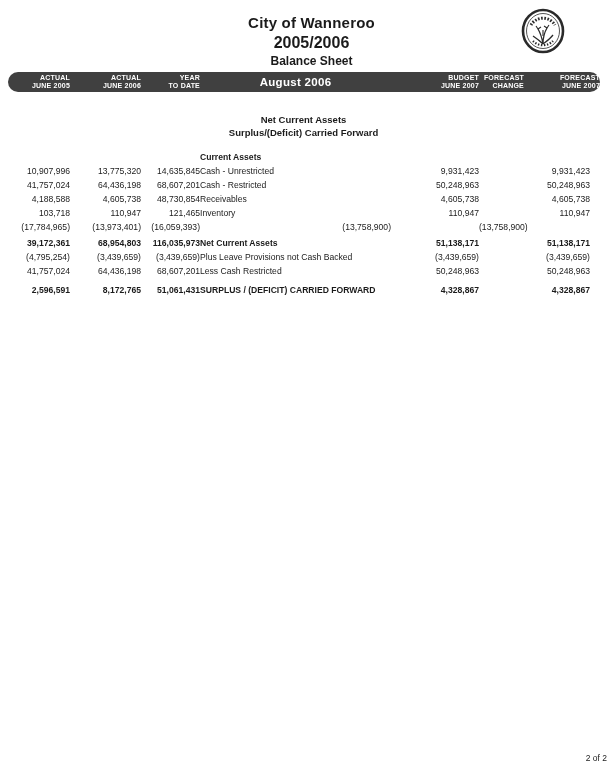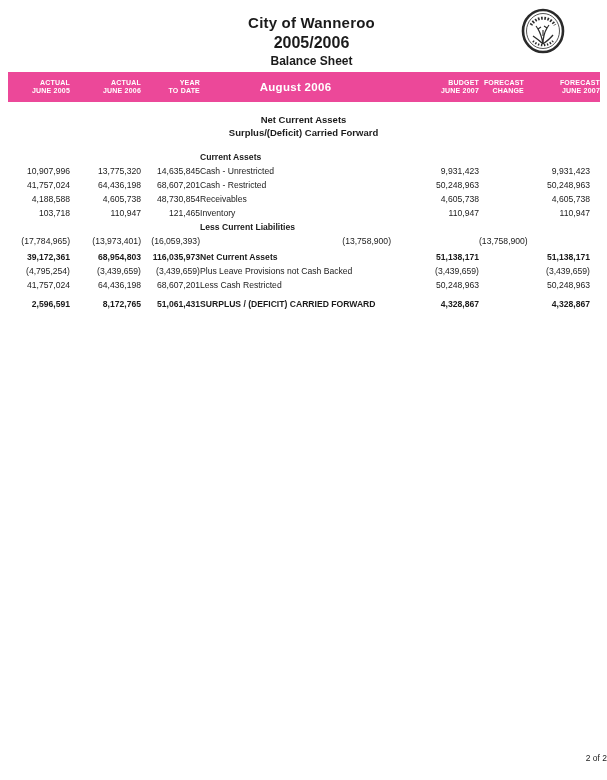--- a/index.html
+++ b/index.html
@@ -15,22 +15,22 @@
   
   .title-block{position:absolute;top:14px;left:8px;width:607px;text-align:center;}
   .doc-title{font-size:15px;font-weight:700;letter-spacing:.2px;}
   .doc-year{font-size:16px;font-weight:700;margin-top:3px;}
   .doc-type{font-size:12px;font-weight:700;margin-top:2px;}
   
   .seal{position:absolute;top:8px;left:521px;width:44px;height:47px;}
   
   .grid7{display:grid;grid-template-columns:62px 71px 59px 1fr 88px 45px 76px;}
   .header-bar{
-    position:absolute;top:72px;left:8px;width:592px;height:30px;
-    background:#ec4899;color:#fff;align-items:center;
+    position:absolute;top:72px;left:8px;width:592px;height:20px;
+    background:#404040;color:#fff;align-items:center;border-radius:11px;
   }
   .hcol{font-size:7px;font-weight:700;line-height:8.5px;text-align:right;letter-spacing:.2px;}
   .hcol.period{font-size:11.5px;text-align:center;line-height:12px;letter-spacing:.3px;}
   
   .section-titles{position:absolute;top:113px;left:0;width:607px;text-align:center;}
   .section-title{font-size:9.5px;font-weight:700;line-height:13px;}
   
   .table-body{position:absolute;top:150px;left:8px;width:592px;}
   .row{height:14px;align-items:center;font-size:8.6px;}
   .row .num{text-align:right;white-space:nowrap;}
@@ -143,29 +143,20 @@
     <div class="row grid7">
       <span class="num">103,718</span>
       <span class="num">110,947</span>
       <span class="num">121,465</span>
       <span class="lbl">Inventory</span>
       <span class="num">110,947</span>
       <span class="num"></span>
       <span class="num fc">110,947</span>
     </div>
 
-    <div class="row grid7 section">
-      <span class="num"></span>
-      <span class="num"></span>
-      <span class="num"></span>
-      <span class="lbl">Less Current Liabilities</span>
-      <span class="num"></span>
-      <span class="num"></span>
-      <span class="num fc"></span>
-    </div>
 
     <div class="row grid7">
       <span class="num">(17,784,965)</span>
       <span class="num">(13,973,401)</span>
       <span class="num">(16,059,393)</span>
       <span class="num">(13,758,900)</span>
       <span class="num"></span>
       <span class="num fc">(13,758,900)</span>
     </div>
 

